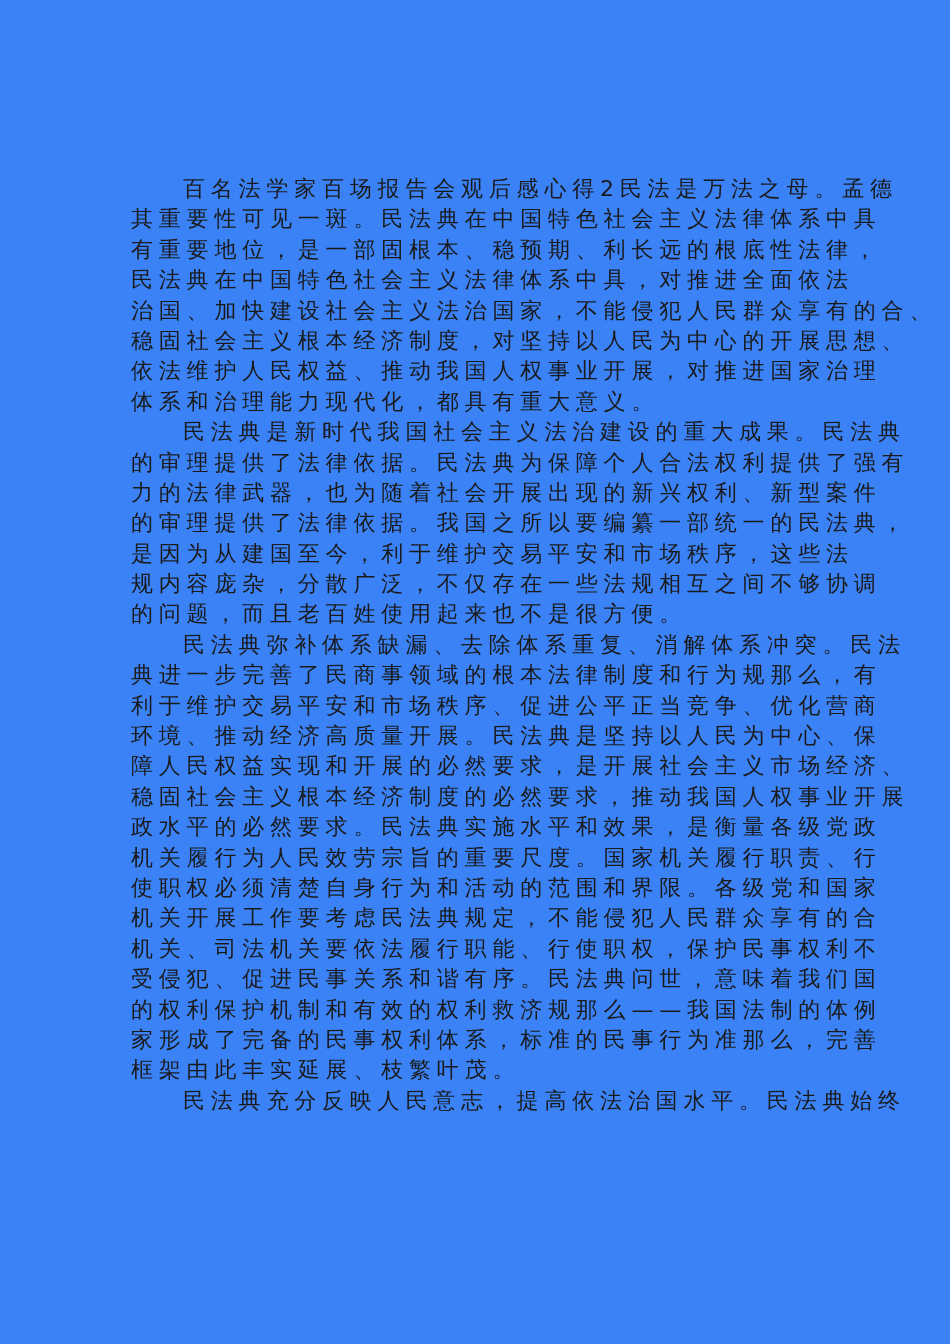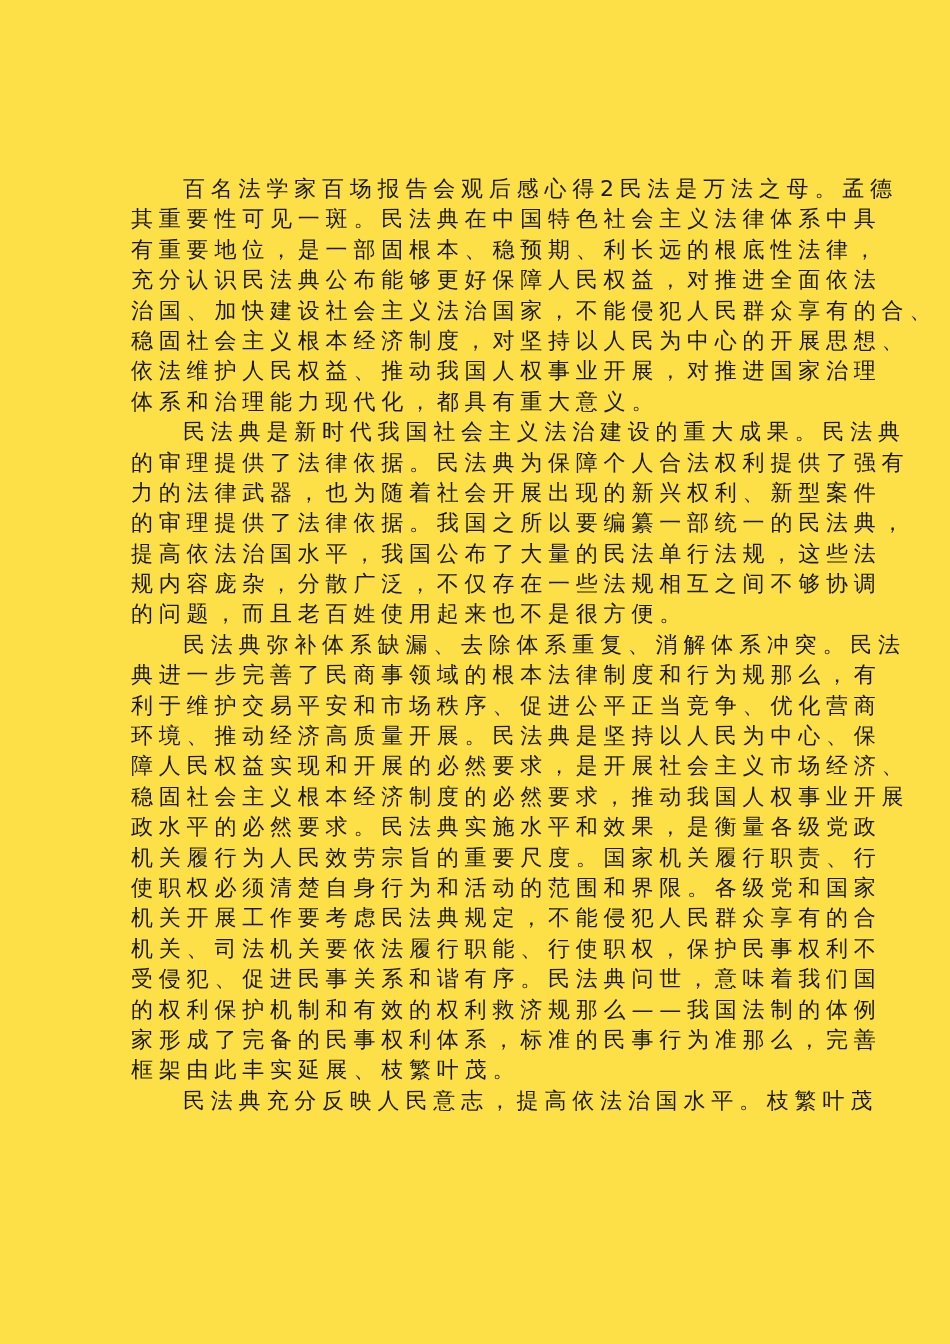--- a/index.html
+++ b/index.html
@@ -11,21 +11,21 @@
     width: 950px;
     height: 1344px;
     position: relative;
     overflow: hidden;
     font-family: "DejaVu Sans", "Liberation Sans", sans-serif;
   }
   .page {
     position: absolute;
     left: 0; top: 0;
     width: 950px; height: 1344px;
-    background: #fde047;
+    background: #3b82f6;
   }
   .body-text {
     position: absolute;
     left: 131px;
     top: 174px;
     width: 700px;
     color: #1a1a1a;
   }
   .line {
     height: 30.4px;
@@ -42,33 +42,33 @@
 </head>
 <body>
 
 <div class="page">
   <div class="body-text">
 
     <div>
       <div class="line indent">百名法学家百场报告会观后感心得2民法是万法之母。孟德</div>
       <div class="line">其重要性可见一斑。民法典在中国特色社会主义法律体系中具</div>
       <div class="line">有重要地位，是一部固根本、稳预期、利长远的根底性法律，</div>
-      <div class="line">充分认识民法典公布能够更好保障人民权益，对推进全面依法</div>
+      <div class="line">民法典在中国特色社会主义法律体系中具，对推进全面依法</div>
       <div class="line">治国、加快建设社会主义法治国家，不能侵犯人民群众享有的合、</div>
       <div class="line">稳固社会主义根本经济制度，对坚持以人民为中心的开展思想、</div>
       <div class="line">依法维护人民权益、推动我国人权事业开展，对推进国家治理</div>
       <div class="line">体系和治理能力现代化，都具有重大意义。</div>
     </div>
 
     <div>
       <div class="line indent">民法典是新时代我国社会主义法治建设的重大成果。民法典</div>
       <div class="line">的审理提供了法律依据。民法典为保障个人合法权利提供了强有</div>
       <div class="line">力的法律武器，也为随着社会开展出现的新兴权利、新型案件</div>
       <div class="line">的审理提供了法律依据。我国之所以要编纂一部统一的民法典，</div>
-      <div class="line">提高依法治国水平，我国公布了大量的民法单行法规，这些法</div>
+      <div class="line">是因为从建国至今，利于维护交易平安和市场秩序，这些法</div>
       <div class="line">规内容庞杂，分散广泛，不仅存在一些法规相互之间不够协调</div>
       <div class="line">的问题，而且老百姓使用起来也不是很方便。</div>
     </div>
 
     <div>
       <div class="line indent">民法典弥补体系缺漏、去除体系重复、消解体系冲突。民法</div>
       <div class="line">典进一步完善了民商事领域的根本法律制度和行为规那么，有</div>
       <div class="line">利于维护交易平安和市场秩序、促进公平正当竞争、优化营商</div>
       <div class="line">环境、推动经济高质量开展。民法典是坚持以人民为中心、保</div>
       <div class="line">障人民权益实现和开展的必然要求，是开展社会主义市场经济、</div>
@@ -78,17 +78,17 @@
       <div class="line">使职权必须清楚自身行为和活动的范围和界限。各级党和国家</div>
       <div class="line">机关开展工作要考虑民法典规定，不能侵犯人民群众享有的合</div>
       <div class="line">机关、司法机关要依法履行职能、行使职权，保护民事权利不</div>
       <div class="line">受侵犯、促进民事关系和谐有序。民法典问世，意味着我们国</div>
       <div class="line">的权利保护机制和有效的权利救济规那么——我国法制的体例</div>
       <div class="line">家形成了完备的民事权利体系，标准的民事行为准那么，完善</div>
       <div class="line">框架由此丰实延展、枝繁叶茂。</div>
     </div>
 
     <div>
-      <div class="line indent">民法典充分反映人民意志，提高依法治国水平。枝繁叶茂</div>
+      <div class="line indent">民法典充分反映人民意志，提高依法治国水平。民法典始终</div>
     </div>
 
   </div>
 </div>
 
 </body></html>

